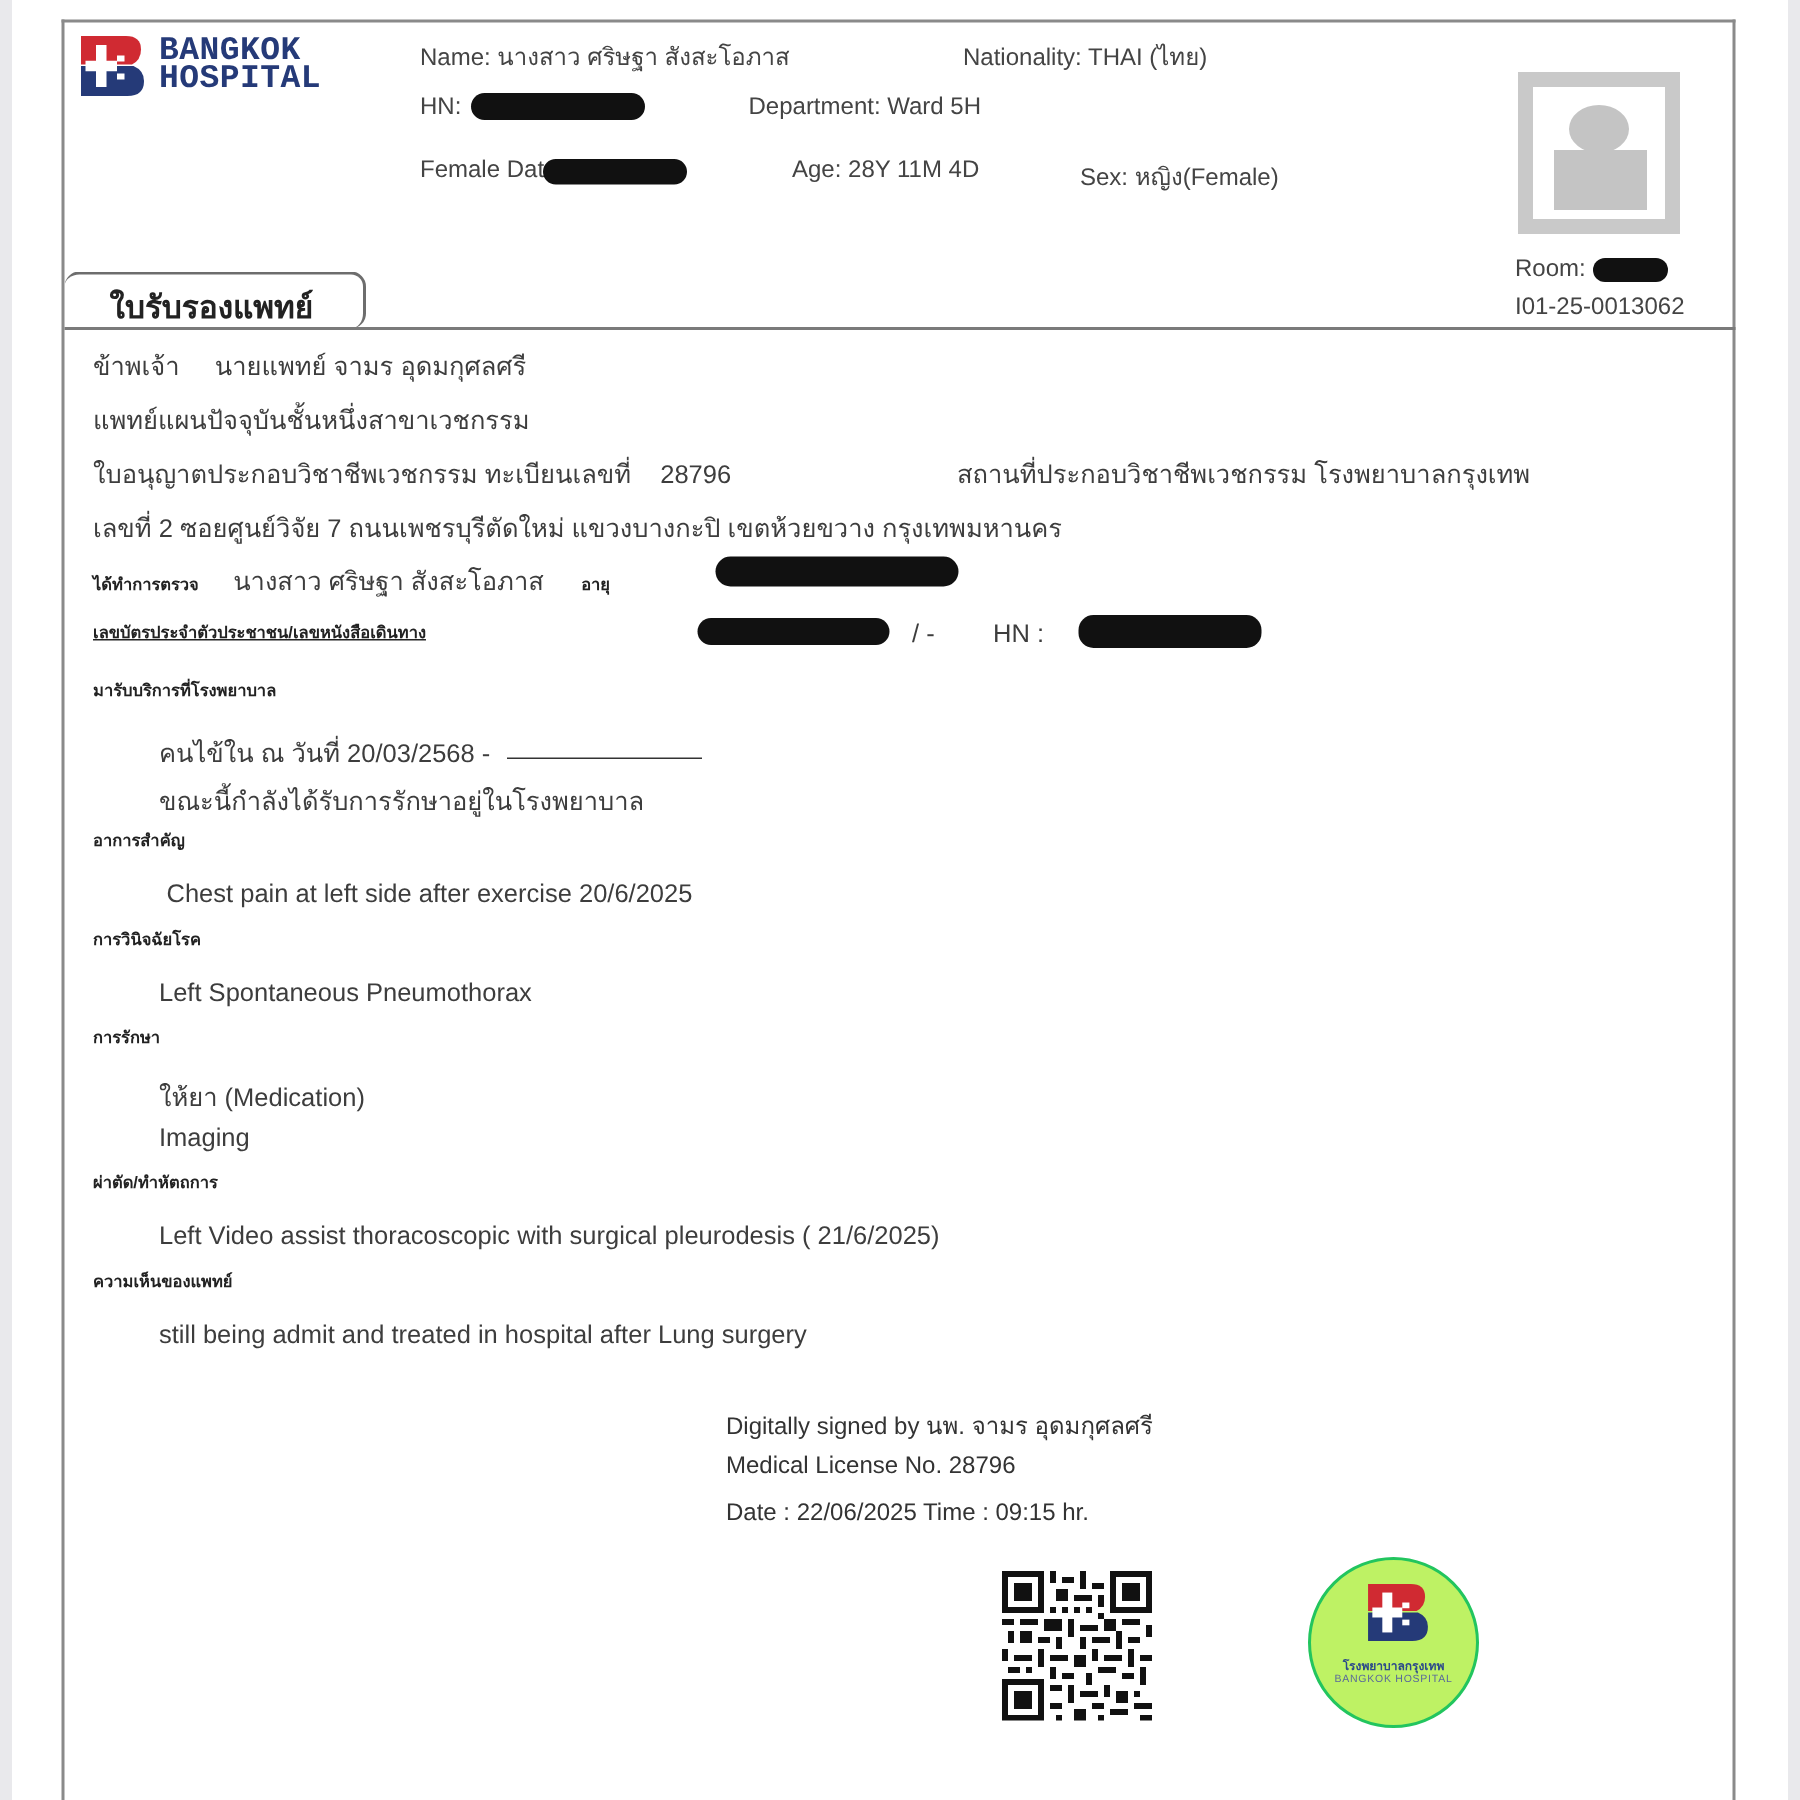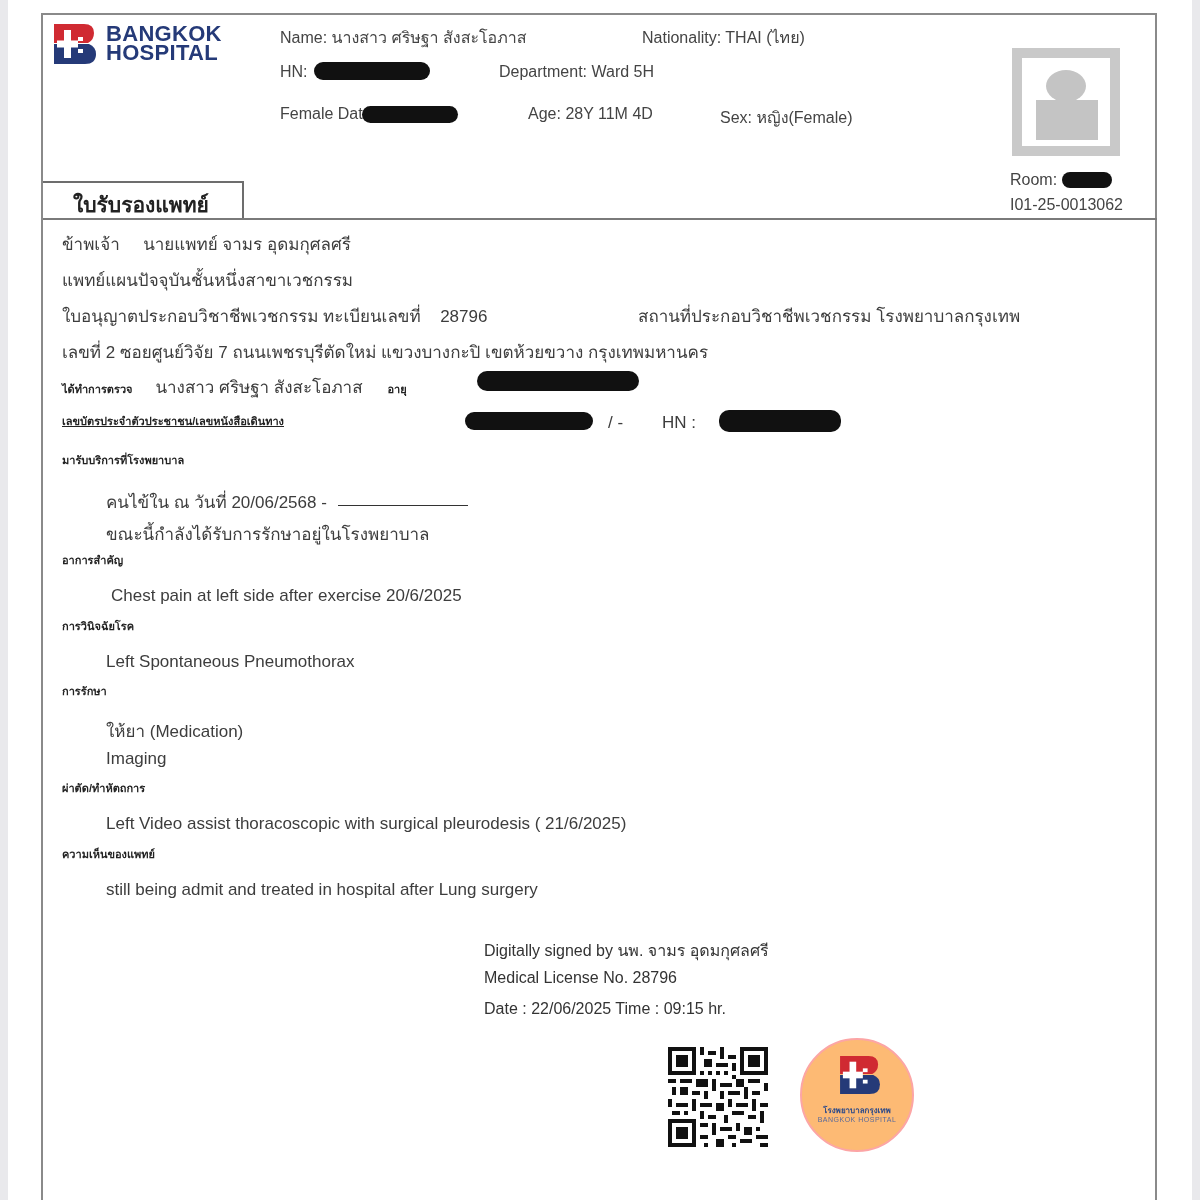--- a/index.html
+++ b/index.html
@@ -11,44 +11,44 @@
     }
     .edge-left { position:absolute; left:0; top:0; width:8px; height:1200px; background:#e9e9ec; }
     .edge-right { position:absolute; right:0; top:0; width:8px; height:1200px; background:#e9e9ec; }
     .page {
       position:absolute; left:41px; top:13px; width:1116px; height:1200px;
       border-left:2px solid #8a8a8a; border-right:2px solid #8a8a8a; border-top:2px solid #8a8a8a;
       box-sizing:border-box; background:#fff;
     }
     .abs { position:absolute; white-space:nowrap; }
     
-    .logo { position:absolute; left:54px; top:24px; width:180px; height:42px; }
+    .logo { position:absolute; left:54px; top:24px; width:180px; height:42px;font-family:Liberation Mono, monospace; }
     .logo-mark { position:absolute; left:0; top:0; width:42px; height:40px; }
     .logo-text { position:absolute; left:52px; top:0; font-weight:bold; color:#253a78; font-size:22px; line-height:19px; letter-spacing:0.3px; }
     
     .hdr { font-size:16px; color:#444; }
     .redact { position:absolute; background:#111; border-radius:10px; }
     .photo { position:absolute; left:1012px; top:48px; width:108px; height:108px; background:#c9c9c9; }
     .photo-inner { position:absolute; left:10px; top:10px; width:88px; height:88px; background:#fff; }
     .photo-head { position:absolute; left:24px; top:12px; width:40px; height:32px; border-radius:50%; background:#c4c4c4; }
     .photo-body { position:absolute; left:14px; top:42px; width:62px; height:40px; background:#c4c4c4; }
     .hline { position:absolute; height:2px; background:#7a7a7a; }
     .tab-box {
       position:absolute; left:43px; top:181px; width:201px; height:38px;
-      border-top:2px solid #6d6d6d; border-right:2px solid #6d6d6d; box-sizing:border-box;
+      border-top:2px solid #6d6d6d; border-right:2px solid #6d6d6d; box-sizing:border-box;border-radius:10px;
     }
     .tab-title { position:absolute; left:30px; top:5px; font-size:21px; font-weight:bold; color:#222; }
     .body-text { font-size:17px; color:#3d3d3d; }
     .bold { font-weight:bold; color:#222; font-size:11px; }
     .underline { position:absolute; height:1px; background:#333; }
     .sig { font-size:16px; color:#333; }
     .qr { position:absolute; left:668px; top:1047px; width:100px; height:100px; }
     .seal {
-      position:absolute; left:800px; top:1038px; width:114px; height:114px;
-      border:2px solid #fca5a5; border-radius:50%; box-sizing:border-box; background:#fdba74;
+      position:absolute; left:872px; top:1038px; width:114px; height:114px;
+      border:2px solid #22c55e; border-radius:50%; box-sizing:border-box; background:#bef264;
     }
     .seal-th { position:absolute; left:0; right:0; top:64px; text-align:center; font-size:8px; color:#2c4a8a; font-weight:bold; }
     .seal-en { position:absolute; left:0; right:0; top:76px; text-align:center; font-size:7px; color:#5a6a9a; letter-spacing:0.5px; }
   </style>
 </head>
 <body>
 
 <div class="edge-left"></div>
 <div class="edge-right"></div>
 
@@ -140,21 +140,21 @@
 </div>
 <div class="redact" style="left:477px;top:371px;width:162px;height:20px;"></div>
 
 <div class="abs bold" style="left:62px;top:412px;text-decoration:underline;">เลขบัตรประจำตัวประชาชน/เลขหนังสือเดินทาง</div>
 <div class="redact" style="left:465px;top:412px;width:128px;height:18px;"></div>
 <div class="abs body-text" style="left:608px;top:413px;">/ -</div>
 <div class="abs body-text" style="left:662px;top:413px;">HN :</div>
 <div class="redact" style="left:719px;top:410px;width:122px;height:22px;"></div>
 
 <div class="abs bold" style="left:62px;top:451px;">มารับบริการที่โรงพยาบาล</div>
-<div class="abs body-text" style="left:106px;top:488px;">คนไข้ใน ณ วันที่ 20/06/2568  -</div>
+<div class="abs body-text" style="left:106px;top:488px;">คนไข้ใน ณ วันที่ 20/03/2568  -</div>
 <div class="underline" style="left:338px;top:505px;width:130px;"></div>
 <div class="abs body-text" style="left:106px;top:520px;">ขณะนี้กำลังได้รับการรักษาอยู่ในโรงพยาบาล</div>
 
 <div class="abs bold" style="left:62px;top:551px;">อาการสำคัญ</div>
 <div class="abs body-text" style="left:111px;top:586px;">Chest pain at left side after exercise  20/6/2025</div>
 
 <div class="abs bold" style="left:62px;top:617px;">การวินิจฉัยโรค</div>
 <div class="abs body-text" style="left:106px;top:652px;">Left Spontaneous Pneumothorax</div>
 
 <div class="abs bold" style="left:62px;top:682px;text-align:right;">การรักษา</div>

